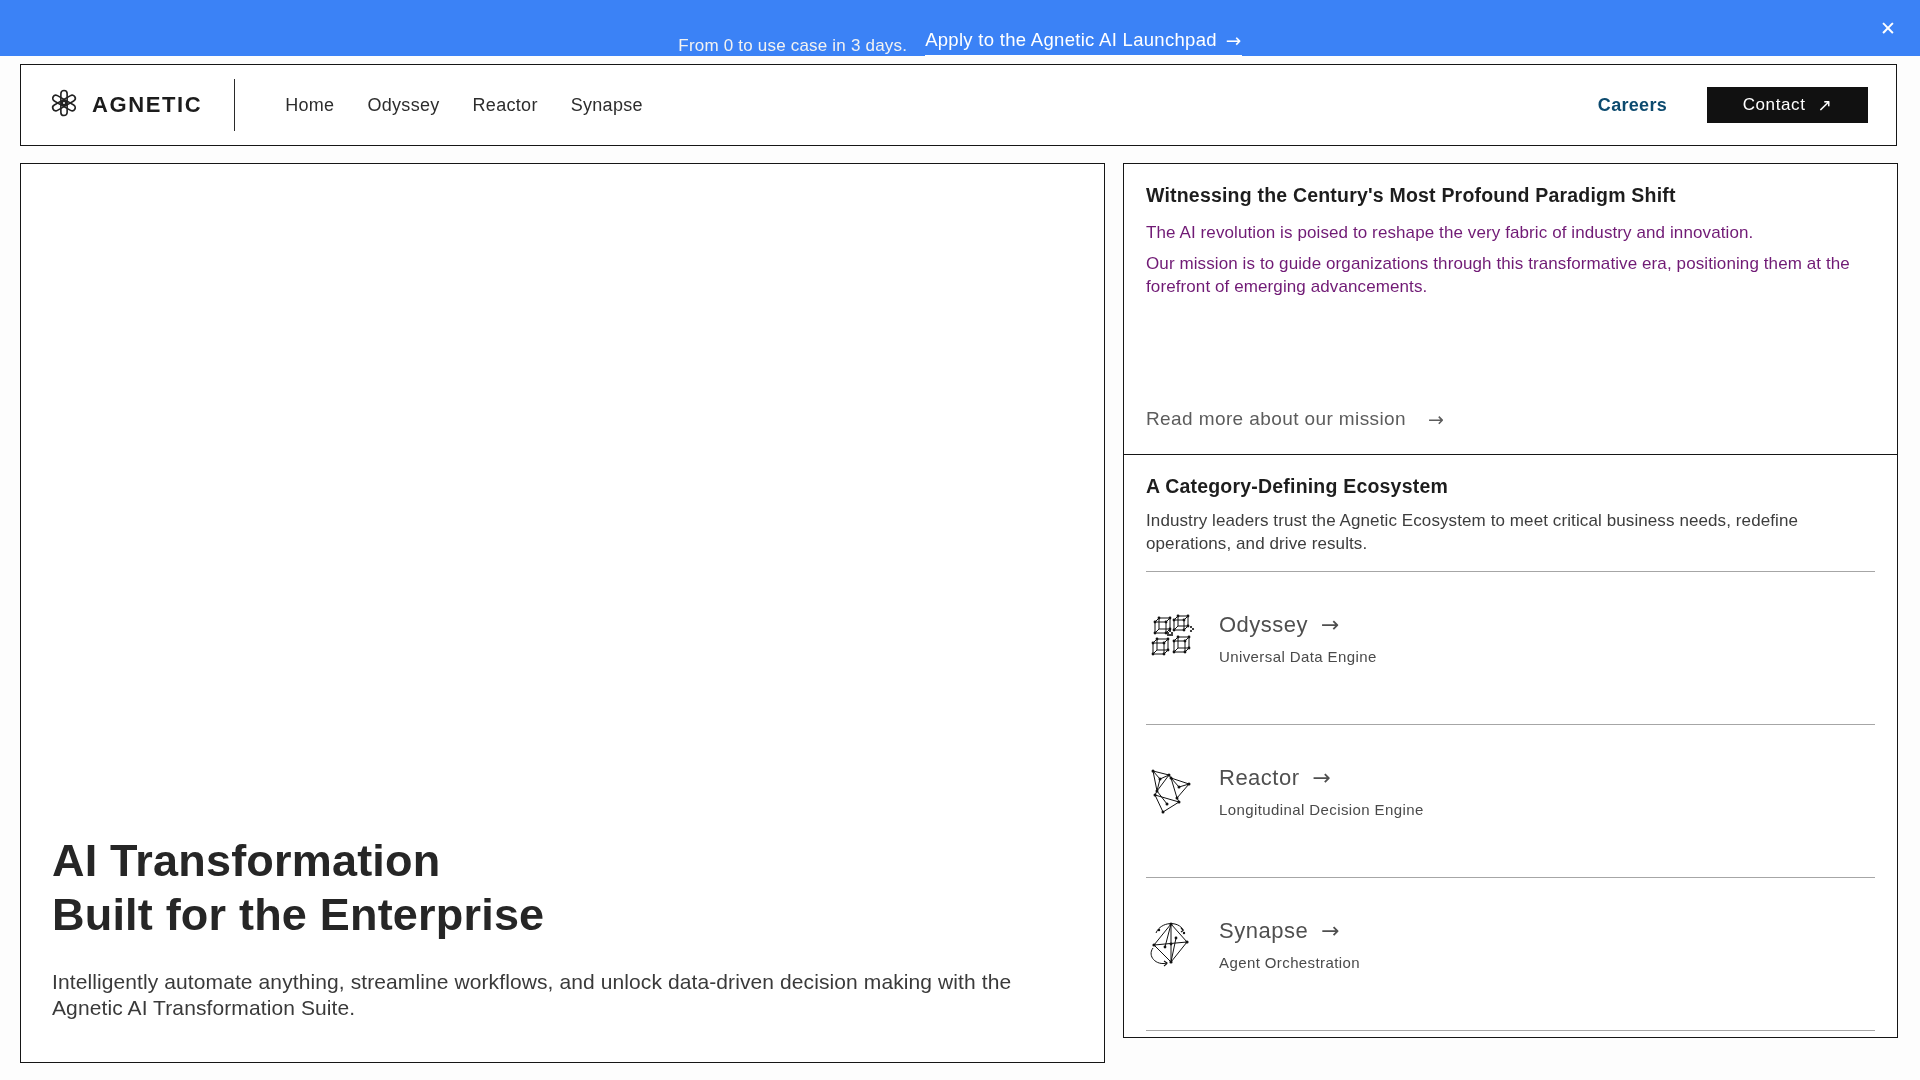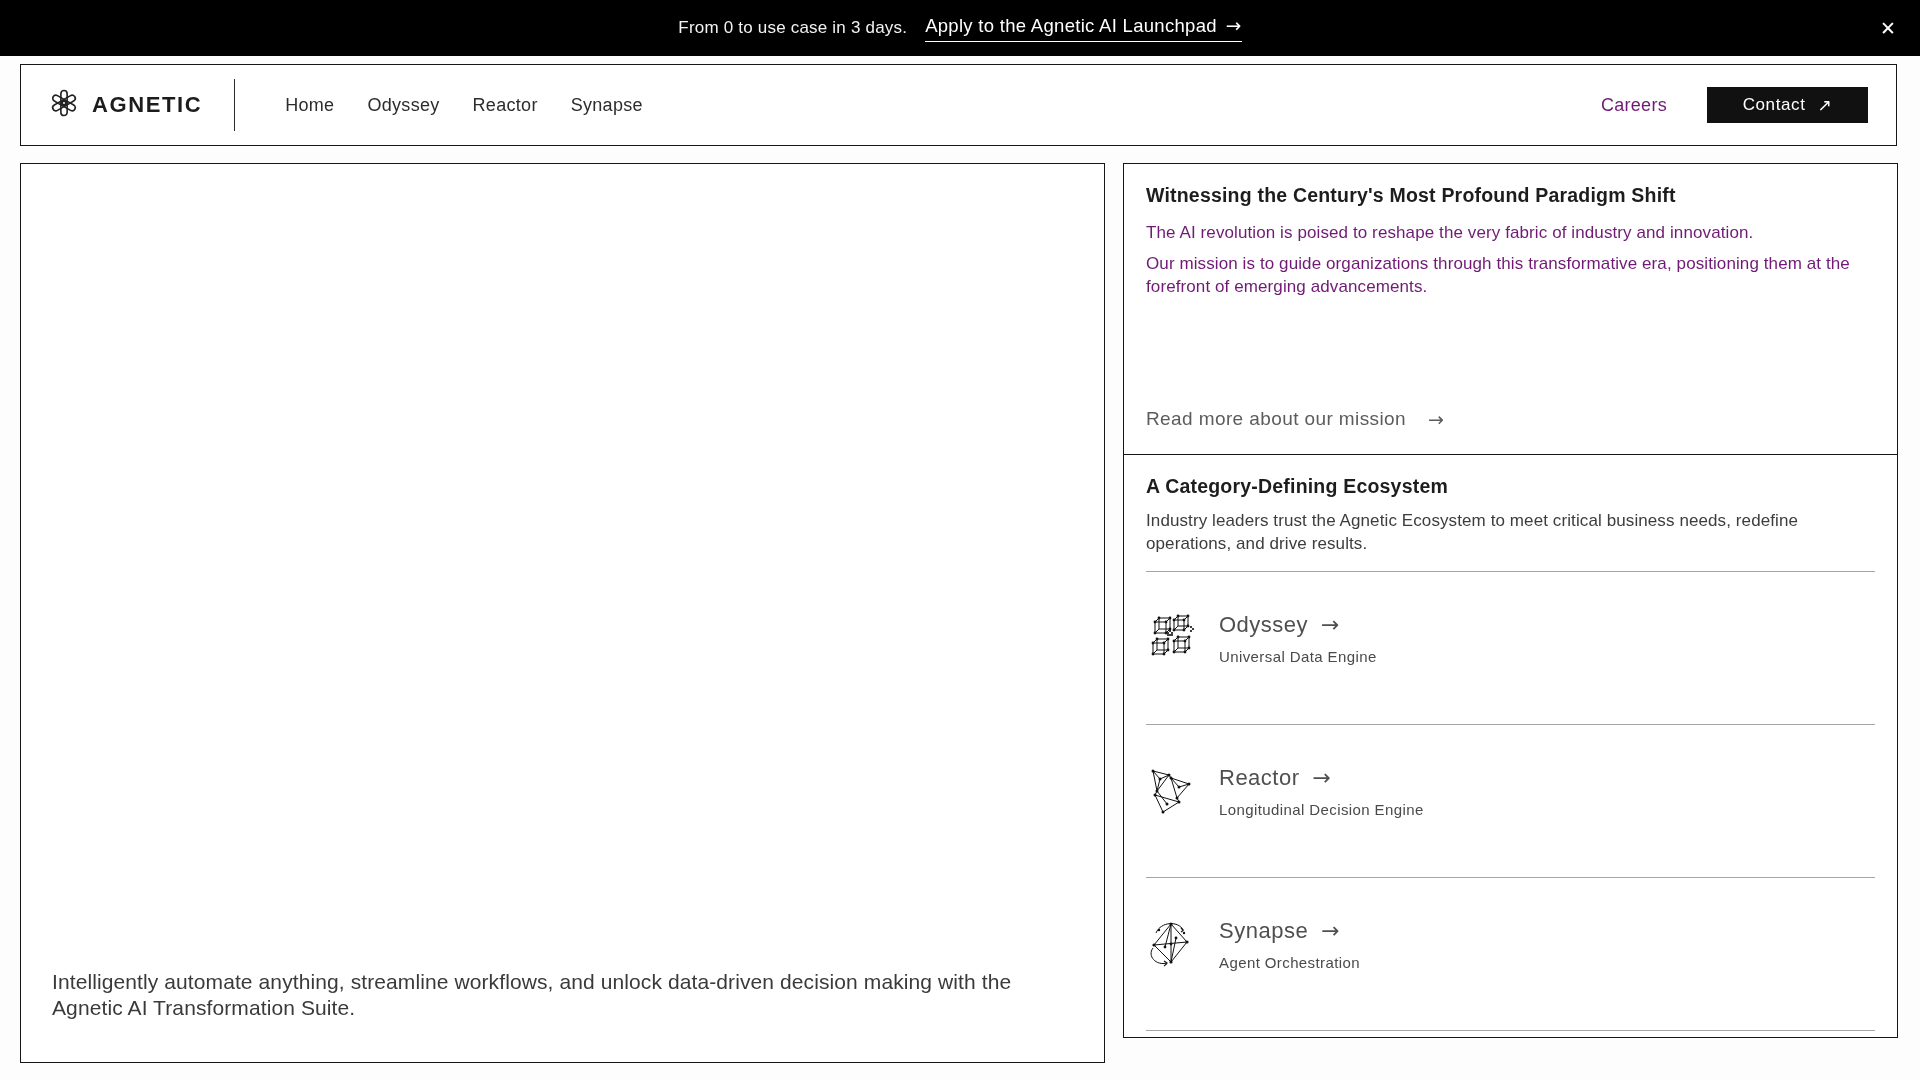--- a/index.html
+++ b/index.html
@@ -8,22 +8,22 @@
     position:relative;
     background:#fdfdfd;
     font-family:"Liberation Sans", sans-serif;
     overflow:hidden;
     color:#1d1d1d;
   }
 
   
   .banner {
     position:absolute; top:0; left:0; width:1920px; height:56px;
-    background:#000000;
-    display:flex; align-items:center; justify-content:center; gap:18px;
+    background:#3b82f6;
+    display:flex; align-items:flex-end; justify-content:center; gap:18px;
   }
   .banner-message { color:#f2f2f2; font-size:17px; letter-spacing:0.2px; }
   .banner-cta {
     display:flex; align-items:center; gap:9px;
     color:#ffffff; font-size:18.5px; letter-spacing:0.3px;
     border-bottom:1px solid #ffffff; padding-bottom:4px; cursor:pointer;
   }
   .banner-close {
     position:absolute; right:24px; top:50%; transform:translateY(-50%);
     color:#ffffff; font-size:19px; cursor:pointer;
@@ -35,21 +35,21 @@
     position:absolute; left:20px; top:64px; width:1877px; height:82px;
     background:#ffffff; border:1.4px solid #161616;
     display:flex; align-items:center;
   }
   .brand { display:flex; align-items:center; gap:13px; margin-left:28px; cursor:pointer; }
   .brand-name { font-size:22px; font-weight:bold; letter-spacing:1.6px; color:#1c1c1c; }
   .header-divider { width:1px; height:52px; background:#2a2a2a; margin-left:32px; }
   .nav { display:flex; gap:33px; margin-left:50px; }
   .nav-item { font-size:18px; color:#2d2d2d; letter-spacing:0.3px; cursor:pointer; }
   .header-right { margin-left:auto; display:flex; align-items:center; gap:40px; margin-right:28px; }
-  .careers { font-size:18px; color:#701a75; letter-spacing:0.3px; cursor:pointer; }
+  .careers { font-size:18px; color:#0c4a6e; letter-spacing:0.3px; cursor:pointer;font-weight:bold; }
   .contact-btn {
     width:161px; height:36px; background:#111111; color:#ffffff;
     display:flex; align-items:center; justify-content:center; gap:12px;
     font-size:17px; letter-spacing:0.6px; cursor:pointer; border:none;
     font-family:"Liberation Sans", sans-serif;
   }
 
   .arrow-glyph { font-family:"DejaVu Sans", sans-serif; }
 
   
@@ -139,20 +139,24 @@
     <span class="careers">Careers</span>
     <button class="contact-btn">
       <span>Contact</span>
       <span class="arrow-glyph">↗</span>
     </button>
   </div>
 </div>
 
 <div class="hero">
   <div class="hero-content">
+    <div class="hero-title">
+      <div>AI Transformation</div>
+      <div>Built for the Enterprise</div>
+    </div>
     <div class="hero-subtitle">Intelligently automate anything, streamline workflows, and unlock data-driven decision making with the Agnetic AI Transformation Suite.</div>
   </div>
 </div>
 
 <div class="card card-mission">
   <div class="card-title">Witnessing the Century's Most Profound Paradigm Shift</div>
   <p class="card-para first">The AI revolution is poised to reshape the very fabric of industry and innovation.</p>
   <p class="card-para second">Our mission is to guide organizations through this transformative era, positioning them at the forefront of emerging advancements.</p>
   <div class="read-more">
     <span>Read more about our mission</span>

